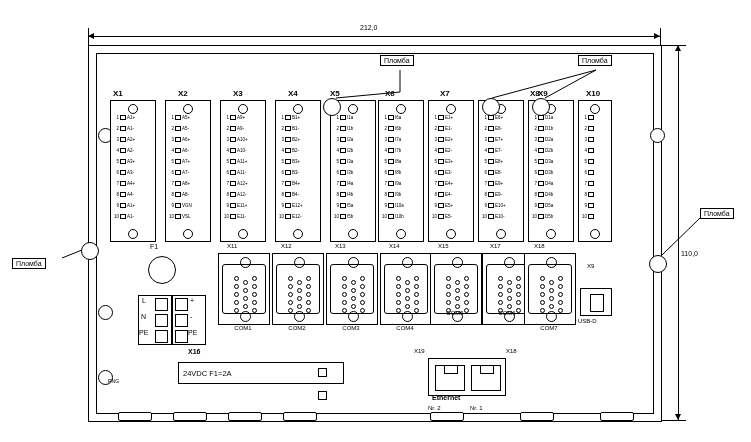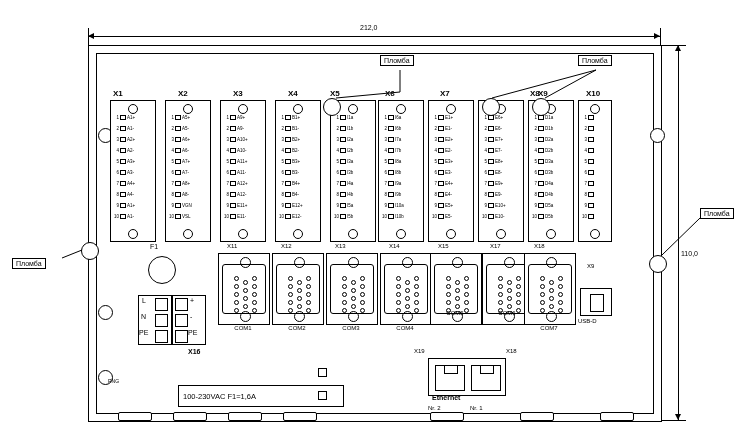--- a/index.html
+++ b/index.html
@@ -829,22 +829,22 @@
   <div class="powblk" style="left:172px;top:295px;width:32px;height:48px;"></div>
   <div class="powcell" style="left:175px;top:298px;width:11px;height:11px;"></div>
   <div class="powcell" style="left:175px;top:314px;width:11px;height:11px;"></div>
   <div class="powcell" style="left:175px;top:330px;width:11px;height:11px;"></div>
   <div class="powrow" style="left:190px;top:297px;">+</div>
   <div class="powrow" style="left:190px;top:313px;">-</div>
   <div class="powrow" style="left:188px;top:329px;">PE</div>
 
   <div class="lbl" style="left:188px;top:348px;font-weight:bold;">X16</div>
 
+  <div class="ratbox" style="left:178px;top:362px;width:160px;height:20px;">24VDC   F1=2A</div>
   <div class="ratsq" style="left:318px;top:368px;"></div>
-  <div class="ratbox" style="left:178px;top:385px;width:160px;height:20px;">100-230VAC   F1=1,6A</div>
   <div class="ratsq" style="left:318px;top:391px;"></div>
 
   <div class="eth" style="left:428px;top:358px;width:76px;height:36px;">
     <div class="ethjack" style="position:absolute;left:6px;top:6px;width:28px;height:24px;">
       <div style="position:absolute;left:8px;top:-1px;width:12px;height:7px;border:1px solid #000;background:#fff;"></div>
     </div>
     <div class="ethjack" style="position:absolute;left:42px;top:6px;width:28px;height:24px;">
       <div style="position:absolute;left:8px;top:-1px;width:12px;height:7px;border:1px solid #000;background:#fff;"></div>
     </div>
   </div>

